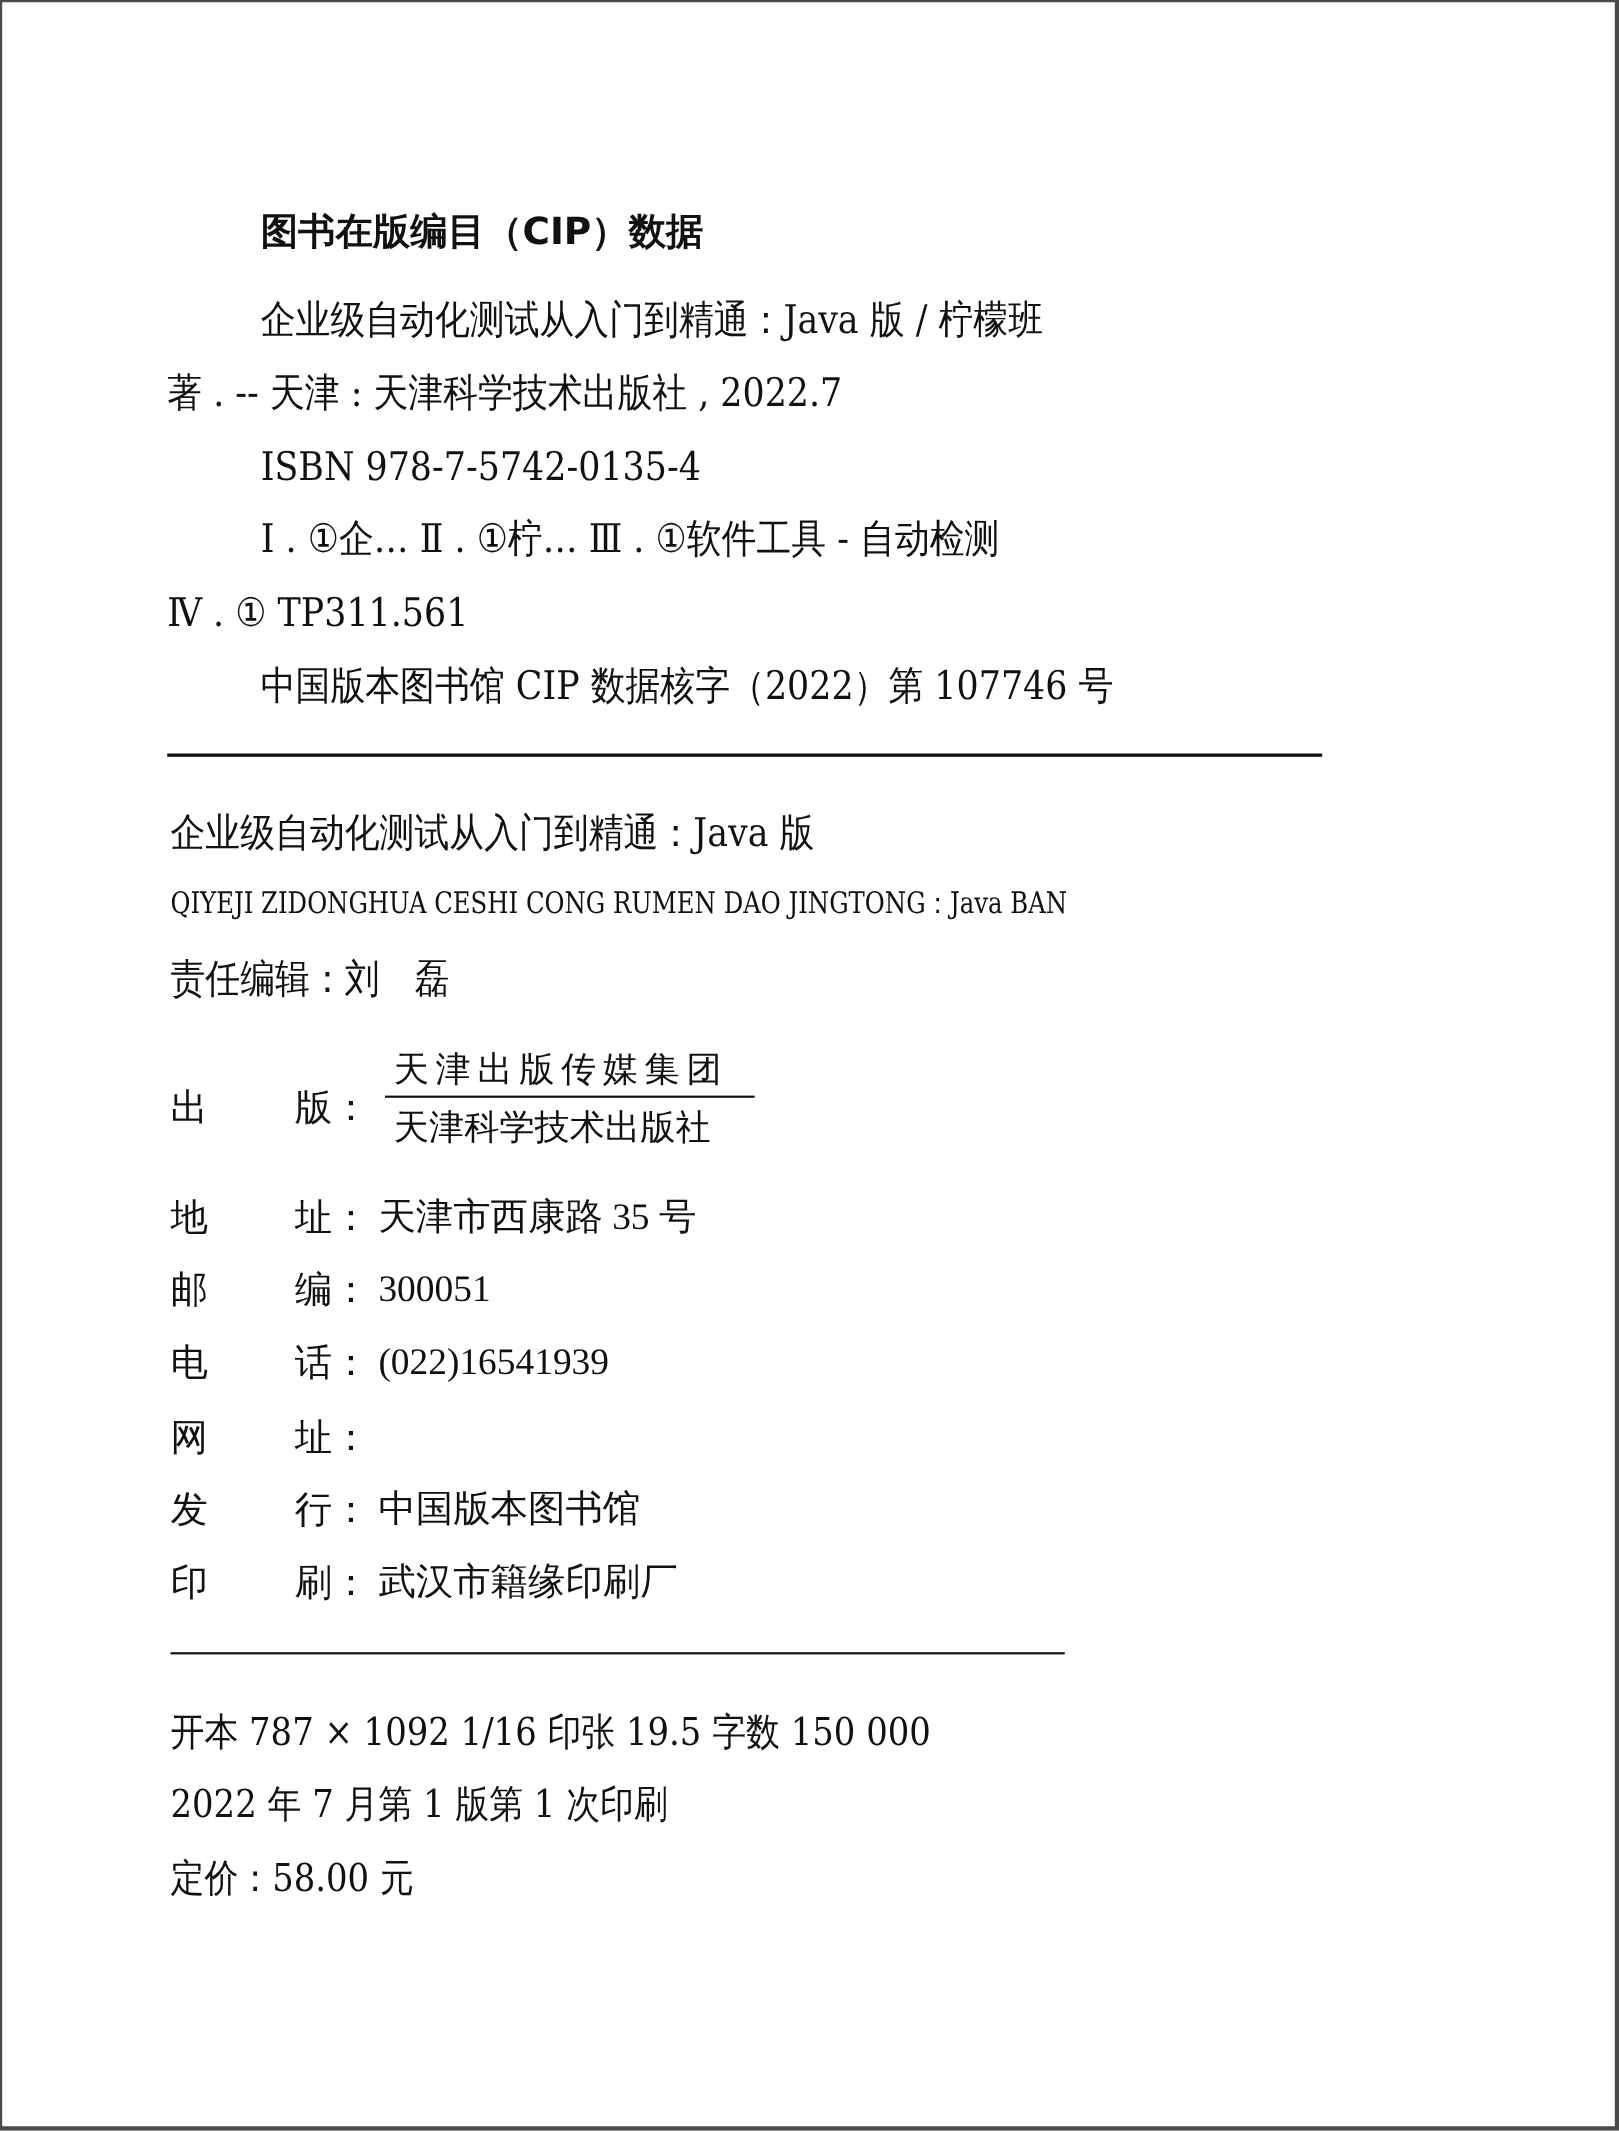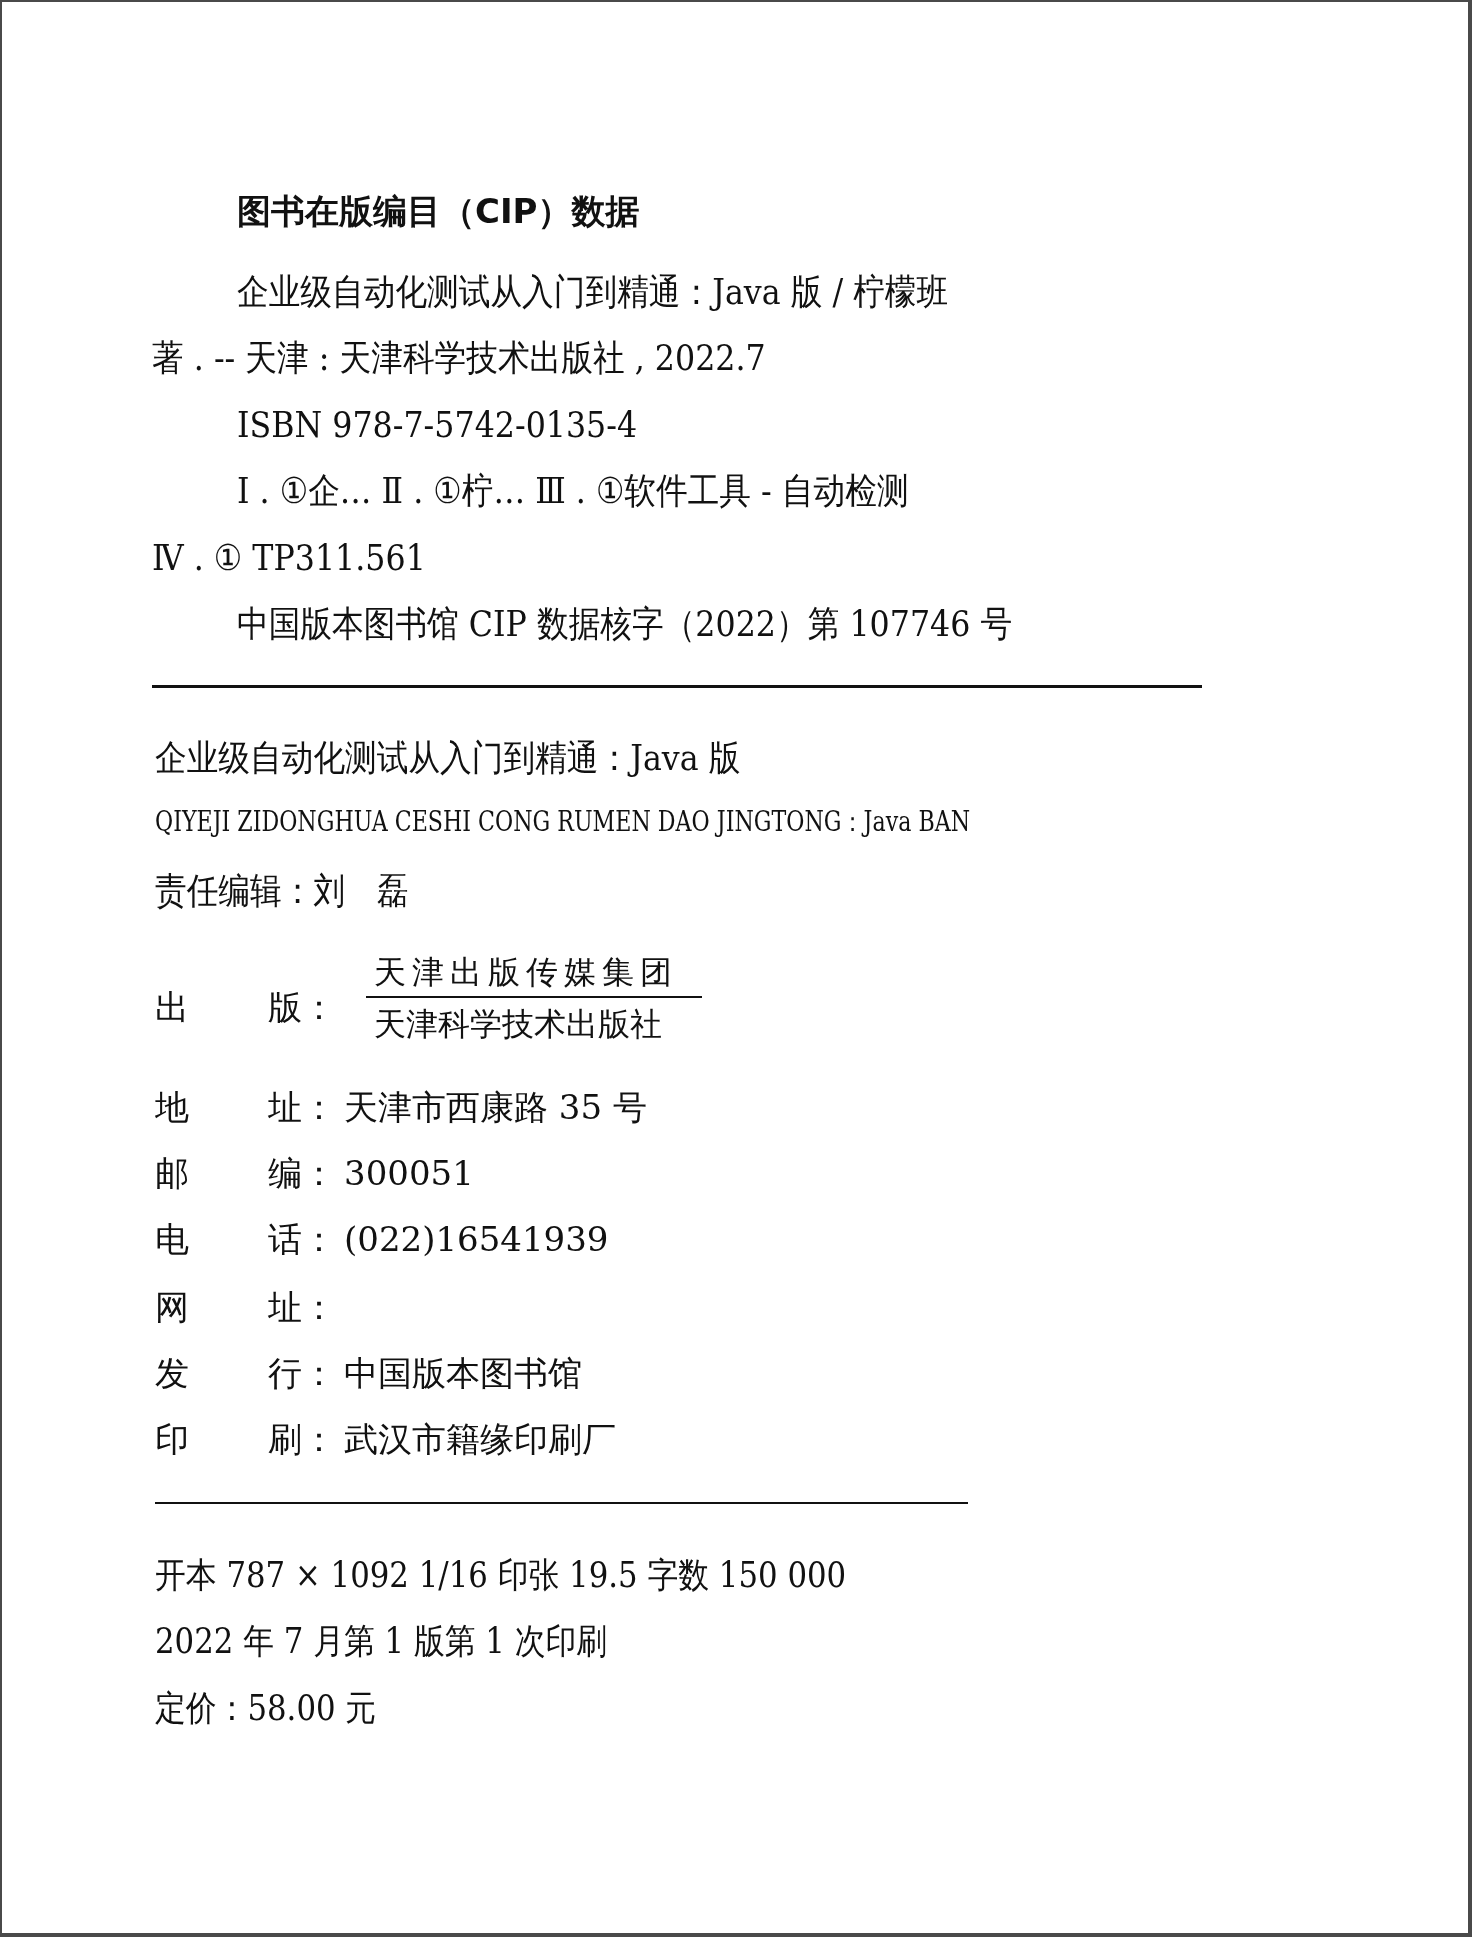--- a/index.html
+++ b/index.html
@@ -34,23 +34,23 @@
   .condensed { transform: scaleX(0.88); transform-origin: left center; }
   .pinyin { font-size: 27px; transform: scaleX(0.82); transform-origin: left center; }
   .rule {
     position: absolute;
     height: 3px;
     background: #111111;
   }
   .label-pair { position: absolute; font-size: 34px; line-height: 1; white-space: nowrap; }
   .label-a { position: absolute; left: 155px; }
   .label-b { position: absolute; left: 268px; }
-  .label-val { position: absolute; left: 344px; }
+  .label-val { position: absolute; left: 344px; font-family: Liberation Serif, serif; }
   .pub-frac {
-    position: absolute; left: 366px; top: 956px;
+    position: absolute; left: 350px; top: 956px;
     width: 336px;
   }
   .pub-frac .top, .pub-frac .bottom {
     font-size: 32px; line-height: 1; white-space: nowrap;
     font-family: "DejaVu Sans", "Liberation Sans", sans-serif;
   }
   .pub-frac .top { letter-spacing: 6px; padding-left: 8px; }
   .pub-frac .bar { height: 2px; background: #111; margin: 8px 0 10px 0; }
   .pub-frac .bottom { padding-left: 8px; }
 </style>

